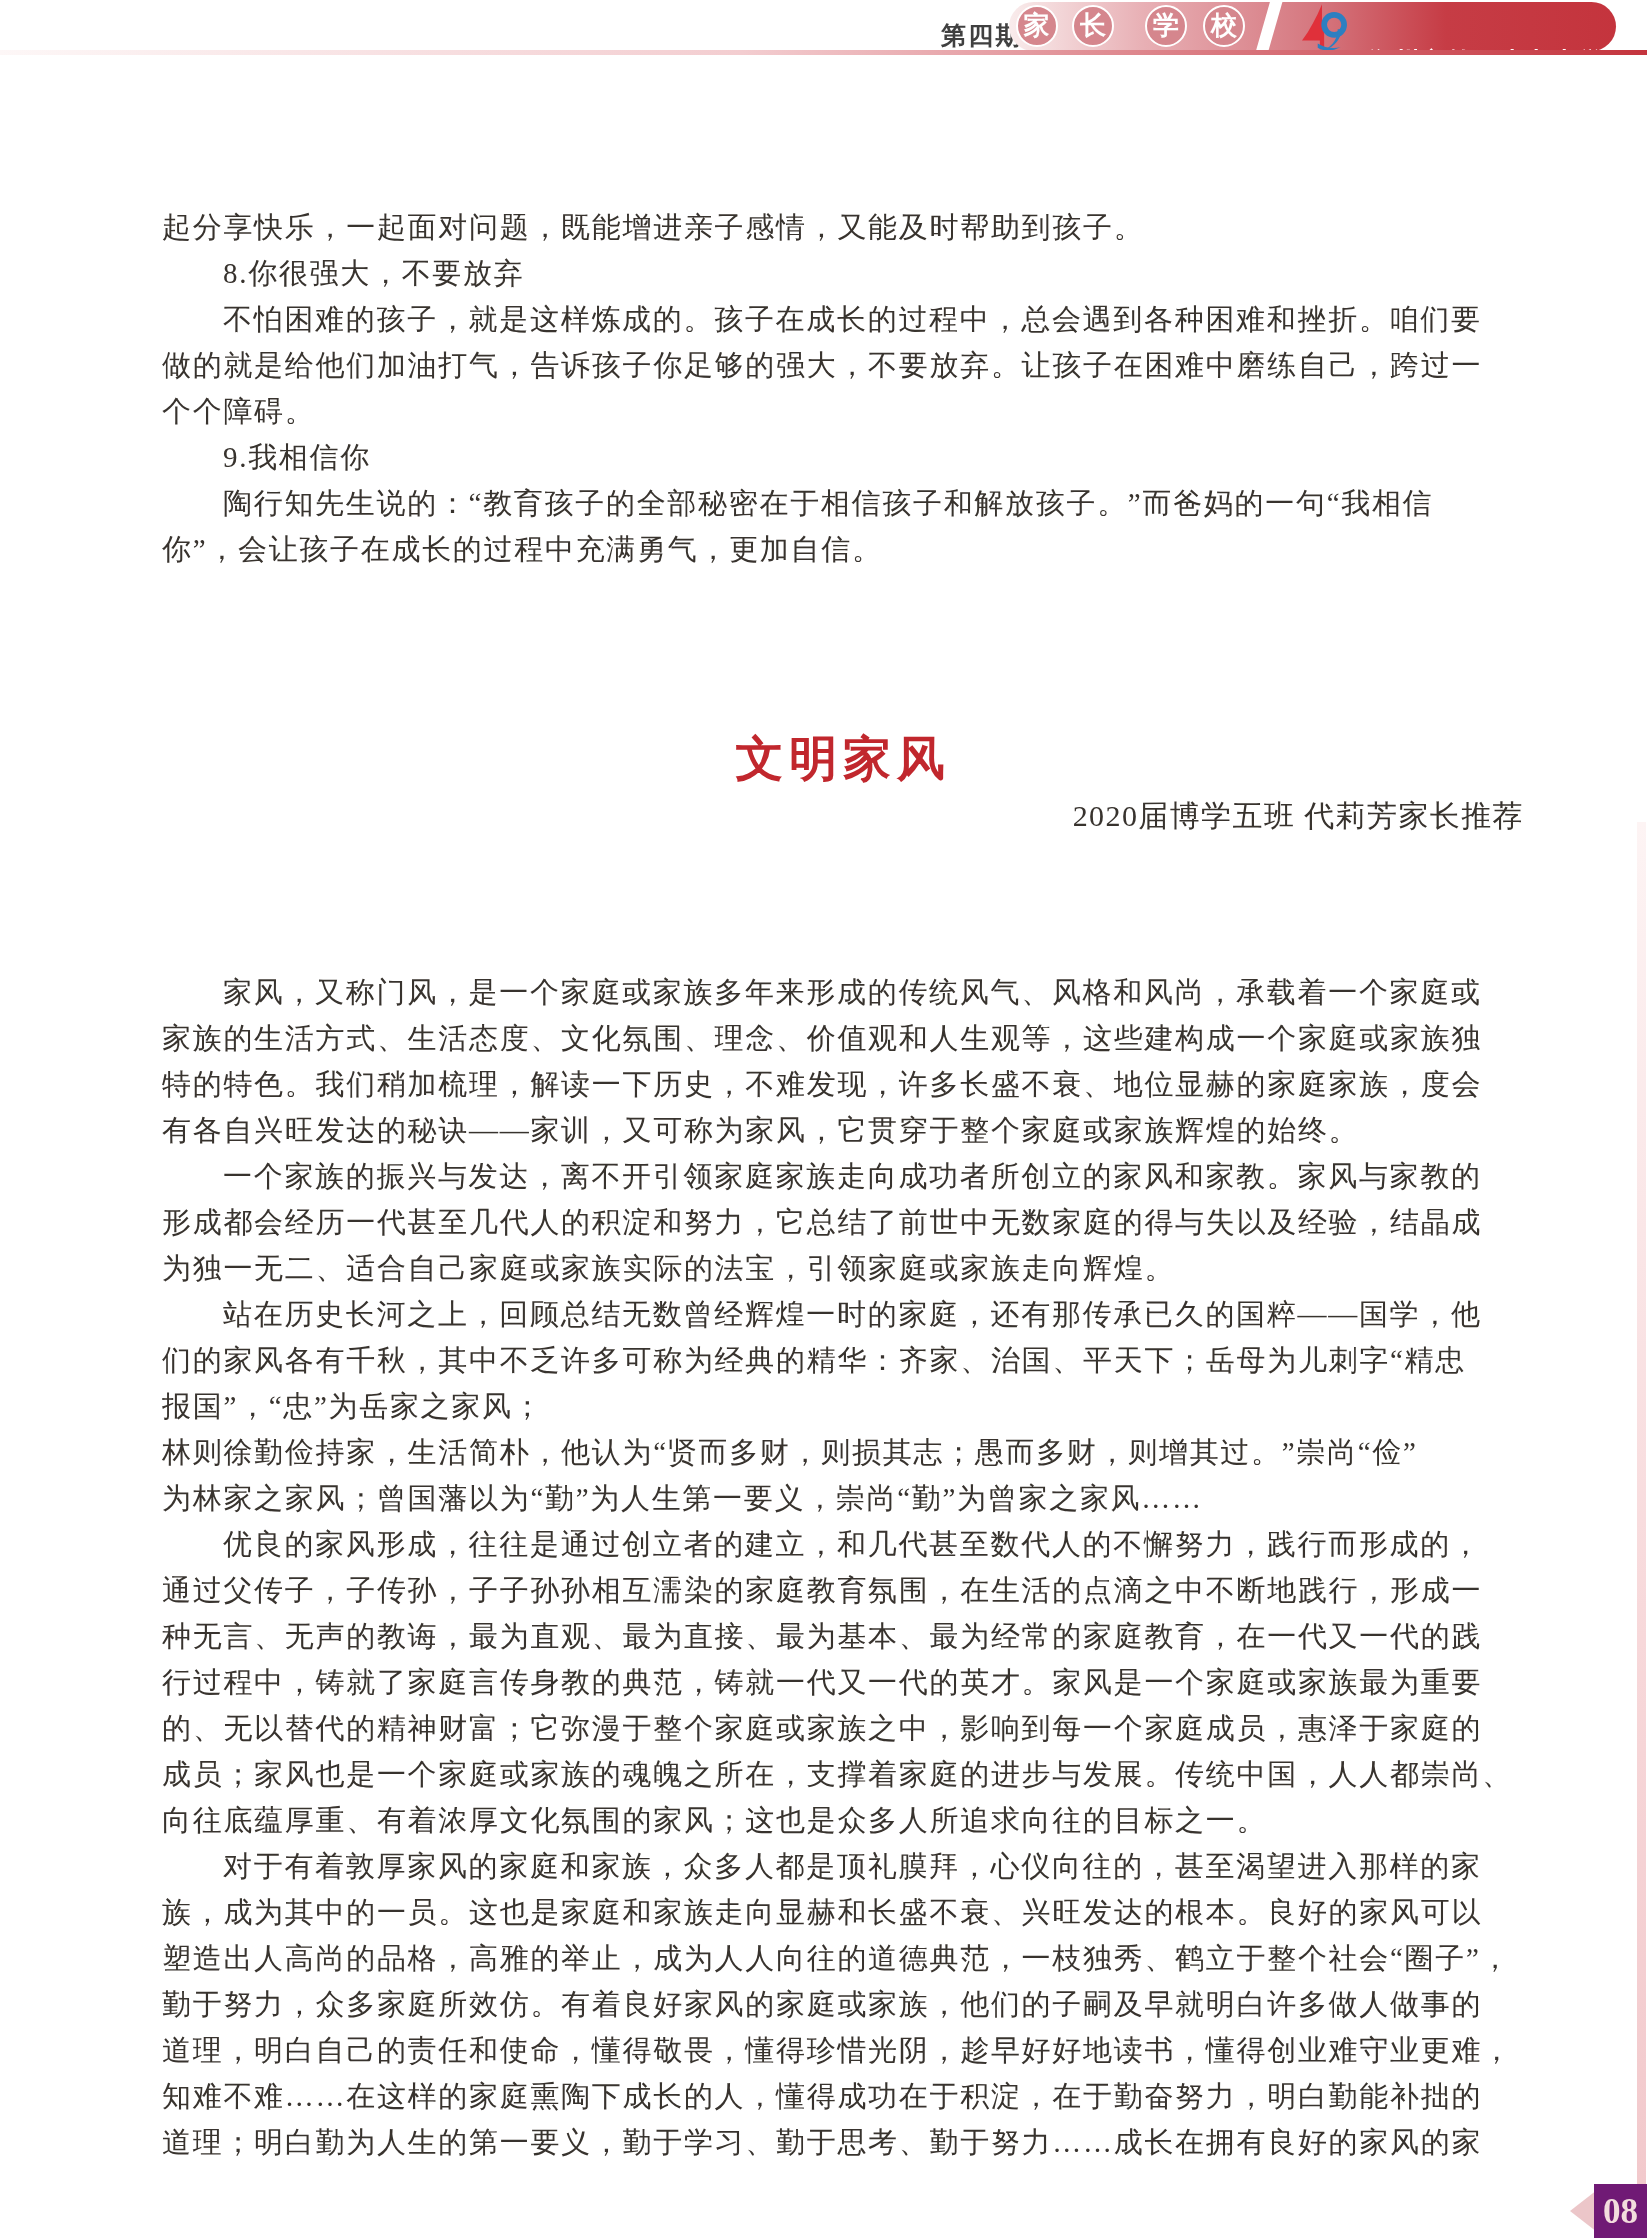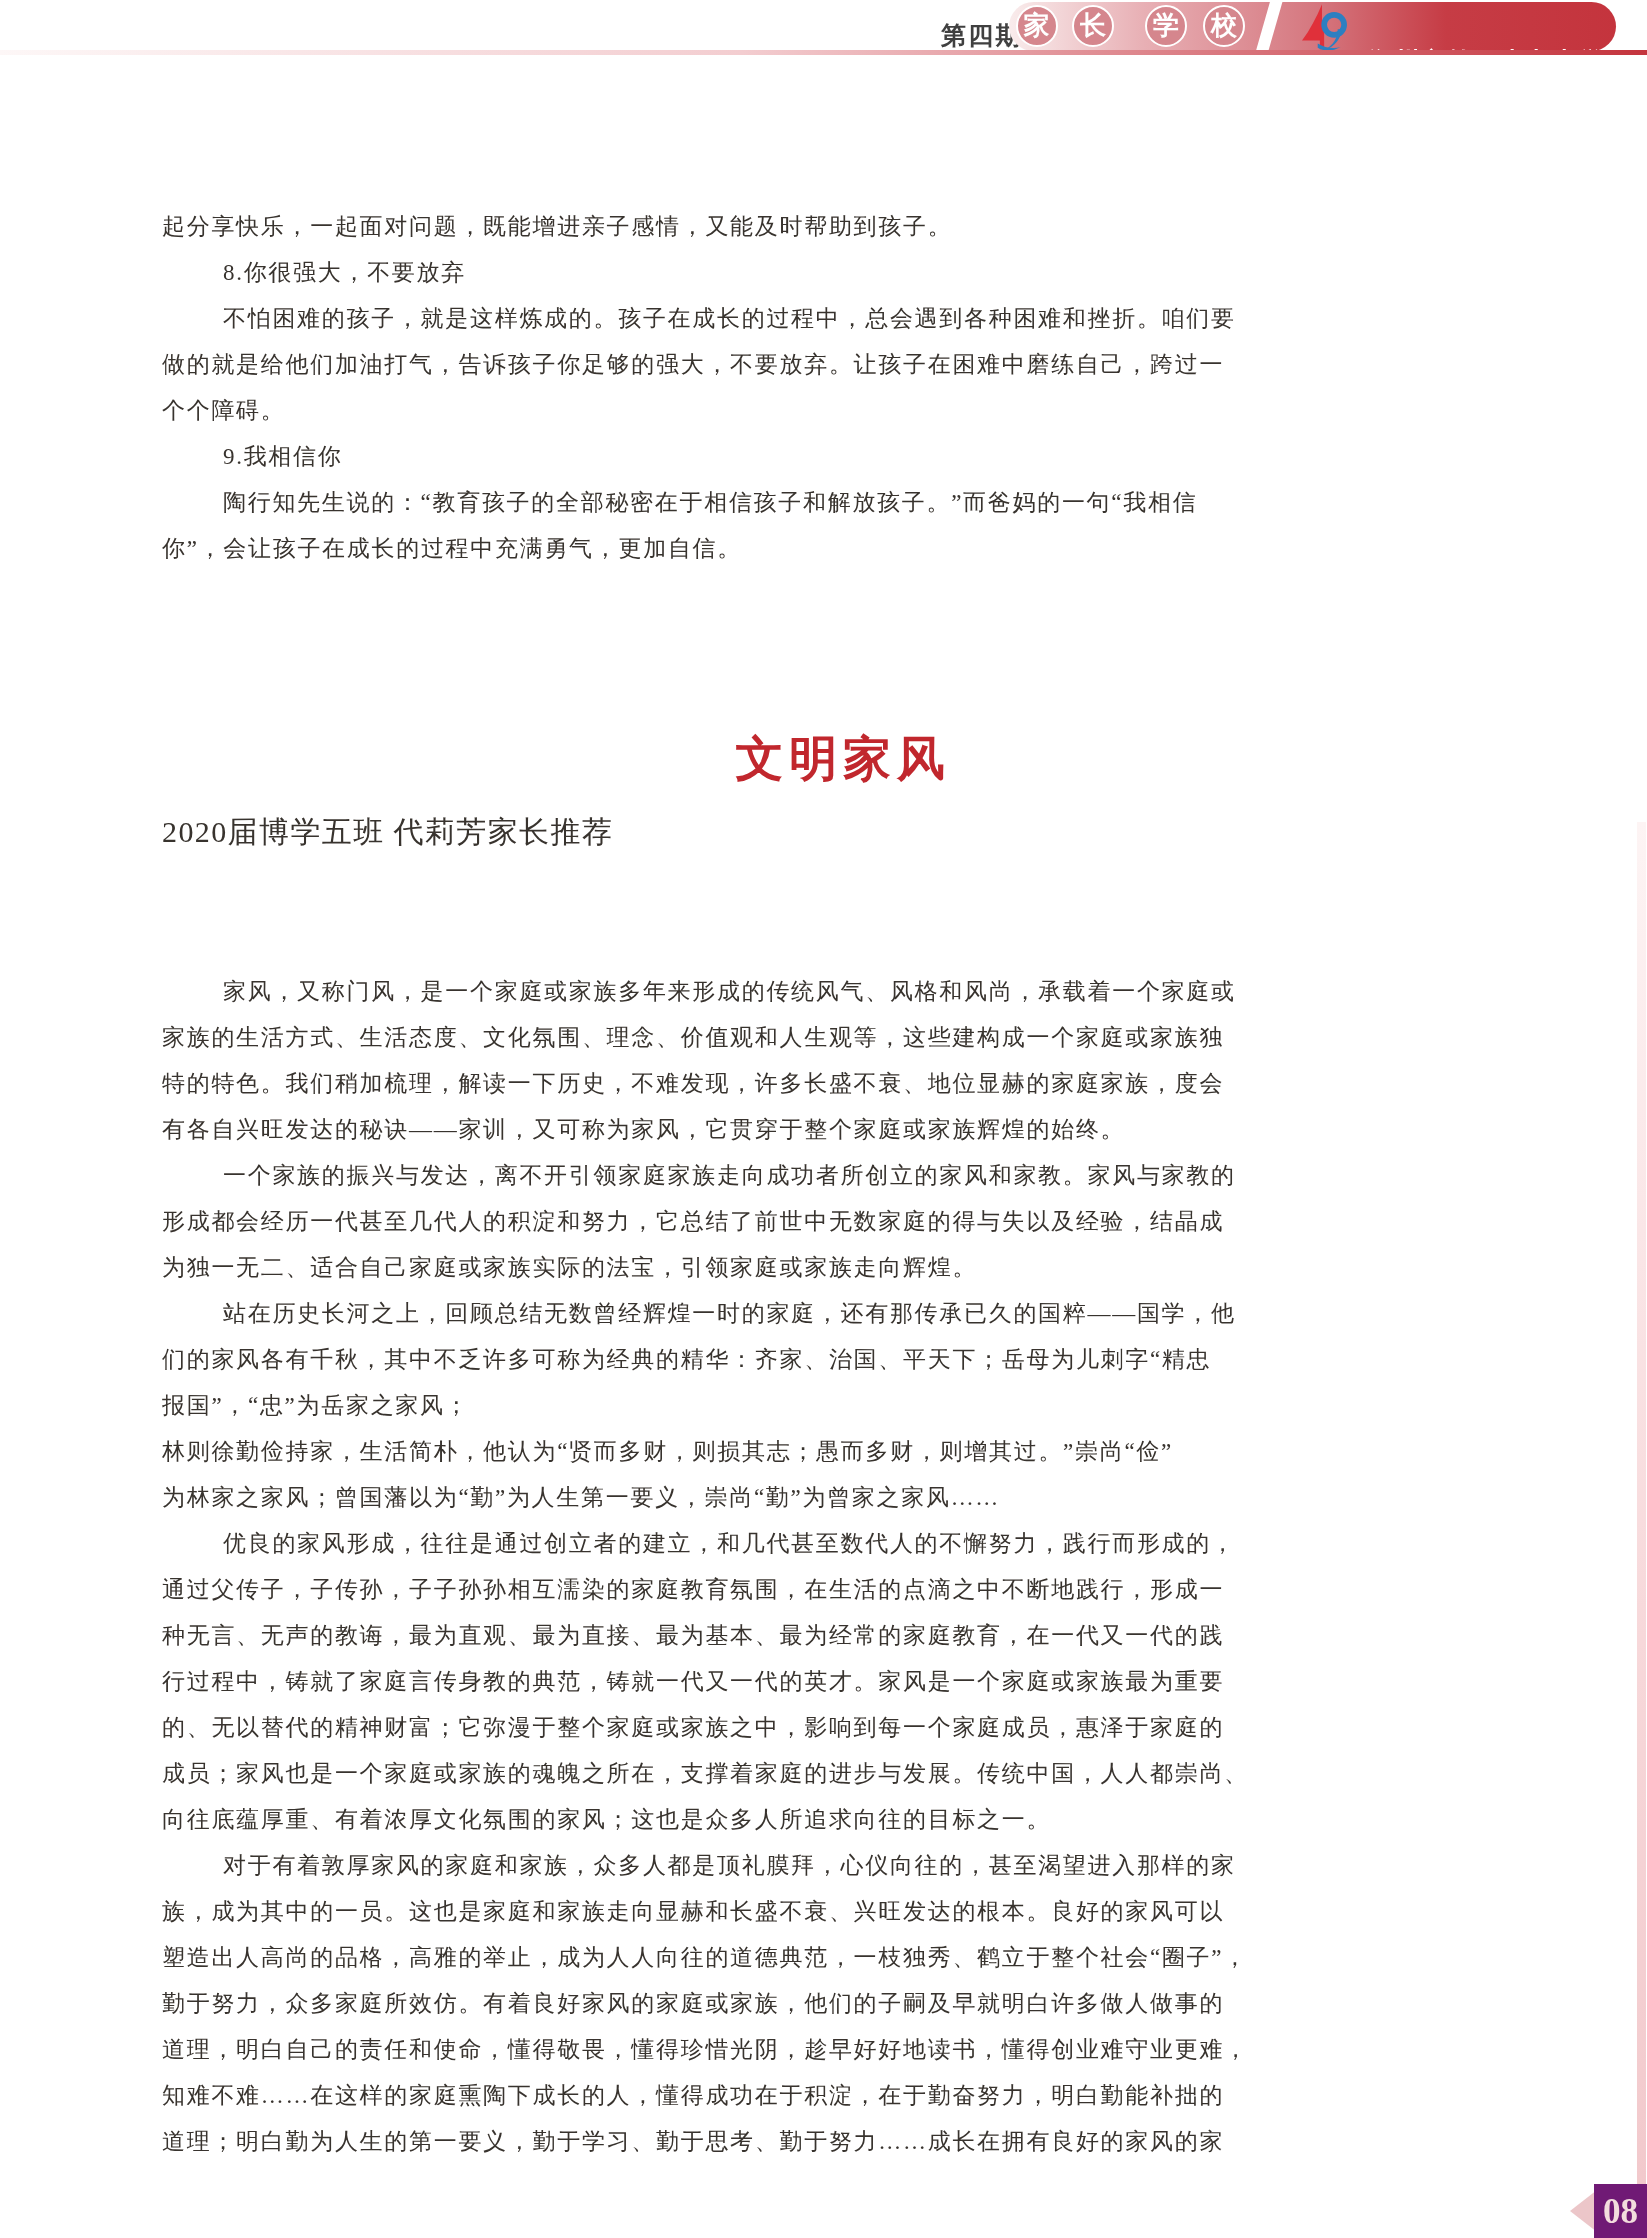--- a/index.html
+++ b/index.html
@@ -41,32 +41,32 @@
   }
   .header-rule{
     position:absolute;left:0;top:50px;width:1648px;height:5px;
     background:linear-gradient(90deg,#fdf7f7 0%,#f3cdd0 45%,#d4666e 80%,#c4343d 100%);
   }
   
   .text-block{position:absolute;left:162px;width:1369px;}
   #intro-block{top:204px;}
   #article-block{top:928px;margin-top:41px;}
   .t-line{
-    height:46px;line-height:46px;font-size:23px;letter-spacing:1.7px;color:#38332e;
+    height:46px;line-height:46px;font-size:29px;letter-spacing:1.7px;color:#38332e;
     white-space:nowrap;
   }
   .t-line.ind{text-indent:61px;}
   
   .article-title{
     position:absolute;left:162px;top:727px;width:1362px;text-align:center;
     font-size:48px;font-weight:bold;color:#c1272d;letter-spacing:5.8px;
   }
   .article-byline{
-    position:absolute;left:162px;top:796px;width:1362px;text-align:left;
-    font-size:30px;color:#38332e;letter-spacing:1.4px;margin-top:16px;
+    position:absolute;left:162px;top:796px;width:1362px;text-align:right;
+    font-size:30px;color:#38332e;letter-spacing:1.4px;
   }
   
   .right-strip{
     position:absolute;right:2.2px;top:822px;width:8.6px;height:1362px;
     background:linear-gradient(180deg,#fdf4f4 0%,#f7d8da 60%,#f2c9cc 100%);
   }
   .page-triangle{
     position:absolute;left:1570px;top:2190px;width:0;height:0;
     border-right:27px solid #ecc6c9;border-top:21px solid transparent;border-bottom:21px solid transparent;
   }

